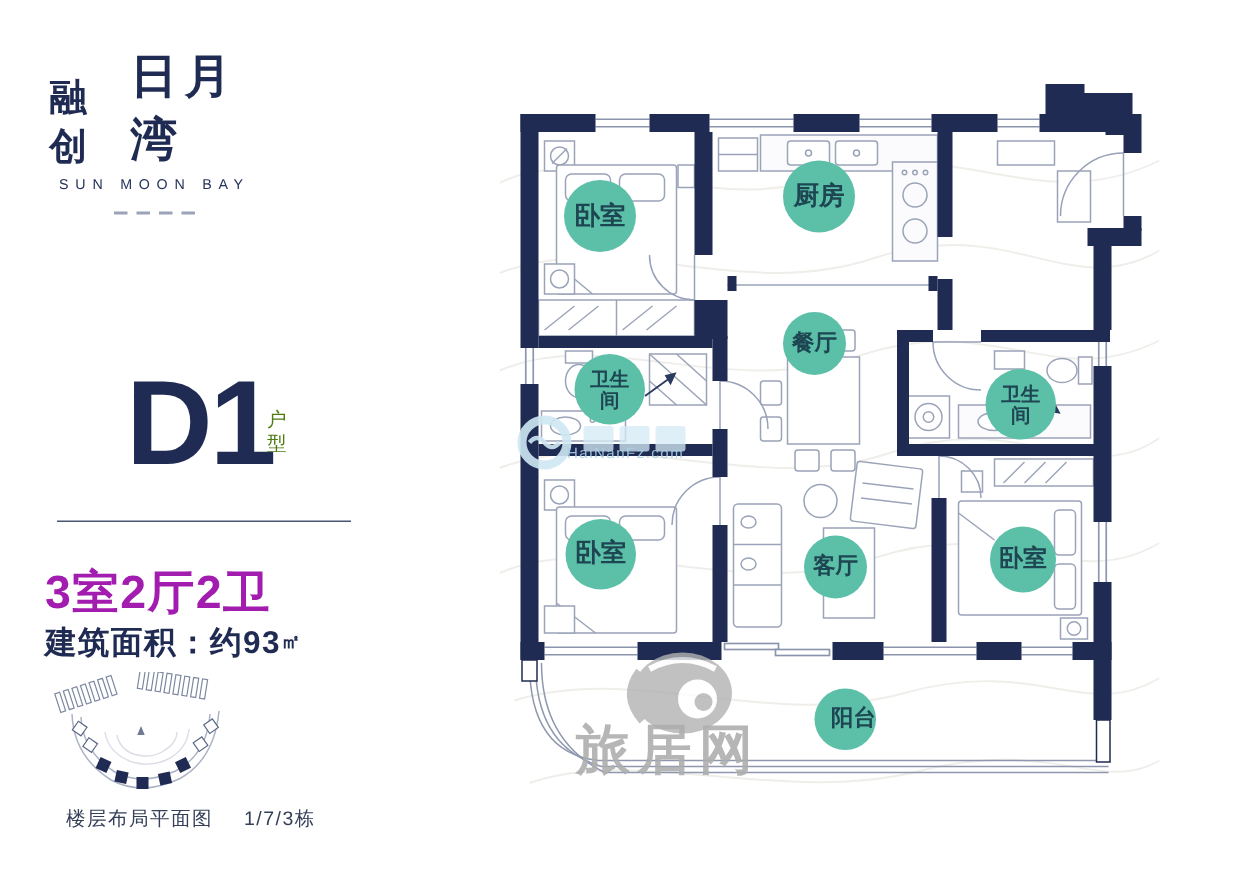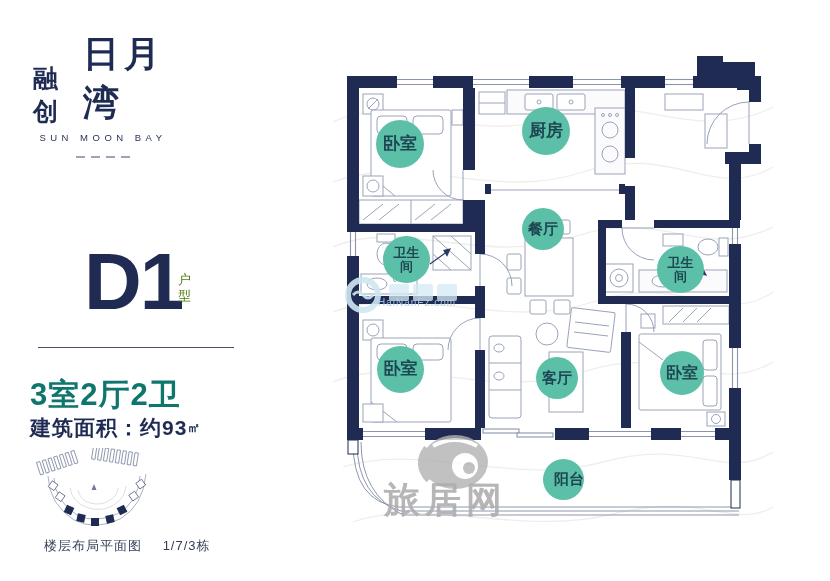--- a/index.html
+++ b/index.html
@@ -2,31 +2,31 @@
 <html><head>
 <meta charset="utf-8">
 <style>
   html,body{margin:0;padding:0;background:#fff;}
   .canvas{position:relative;width:830px;height:581px;background:#ffffff;overflow:hidden;
           font-family:"Liberation Sans","DejaVu Sans",sans-serif;color:#1f2b52;}
   
   .logo{position:absolute;left:33px;top:30px;width:150px;}
   .logo-row{display:flex;align-items:flex-end;}
   .logo-cn-bold{font-size:25px;font-weight:800;letter-spacing:2px;color:#1f2b52;}
-  .logo-cn-name{font-size:36px;font-weight:600;letter-spacing:5px;margin-left:6px;
+  .logo-cn-name{font-size:31px;font-weight:600;letter-spacing:5px;margin-left:6px;
                 font-family:Liberation Mono, monospace;color:#1f2b52;}
   .logo-en{margin-top:4px;text-align:center;font-size:9.5px;letter-spacing:4.5px;color:#27335c;width:140px;}
   .logo-micro{margin-top:4px;width:140px;text-align:center;}
   .logo-micro i{display:inline-block;width:9px;height:2px;background:#9aa3b8;margin:0 3px;vertical-align:middle;}
   .unit{position:absolute;left:36px;top:242px;height:86px;margin-left:48px;}
   .unit-code{font-size:80px;font-weight:800;line-height:1;letter-spacing:-2px;color:#1f2b52;}
   .unit-suffix{position:absolute;left:94px;top:30px;display:inline-block;width:15px;
                font-size:13px;line-height:1.2;font-weight:400;word-break:break-all;color:#4d7c0f;}
   .divider{position:absolute;left:38px;top:347px;width:196px;height:1px;background:#4a5572;}
-  .spec-layout{position:absolute;left:30px;top:374px;font-size:31px;font-weight:800;letter-spacing:1px;color:#0f766e;}
+  .spec-layout{position:absolute;left:30px;top:374px;font-size:31px;font-weight:800;letter-spacing:1px;color:#a21caf;}
   .spec-area{position:absolute;left:30px;top:414px;font-size:21px;font-weight:800;letter-spacing:1px;color:#1f2b52;}
   .unit-sup{font-size:13px;font-weight:700;vertical-align:3px;}
   .site-svg{position:absolute;left:30px;top:448px;}
   .site-caption{position:absolute;left:44px;top:537px;font-size:13px;color:#353f58;letter-spacing:1px;}
   .site-caption .bld{margin-left:16px;}
   
   .plan-svg{position:absolute;left:333px;top:52px;z-index:1;}
   .room-label{position:absolute;z-index:3;border-radius:50%;background:#5cc0a9;
               display:flex;align-items:center;justify-content:center;
               color:#1d4652;font-weight:700;}

